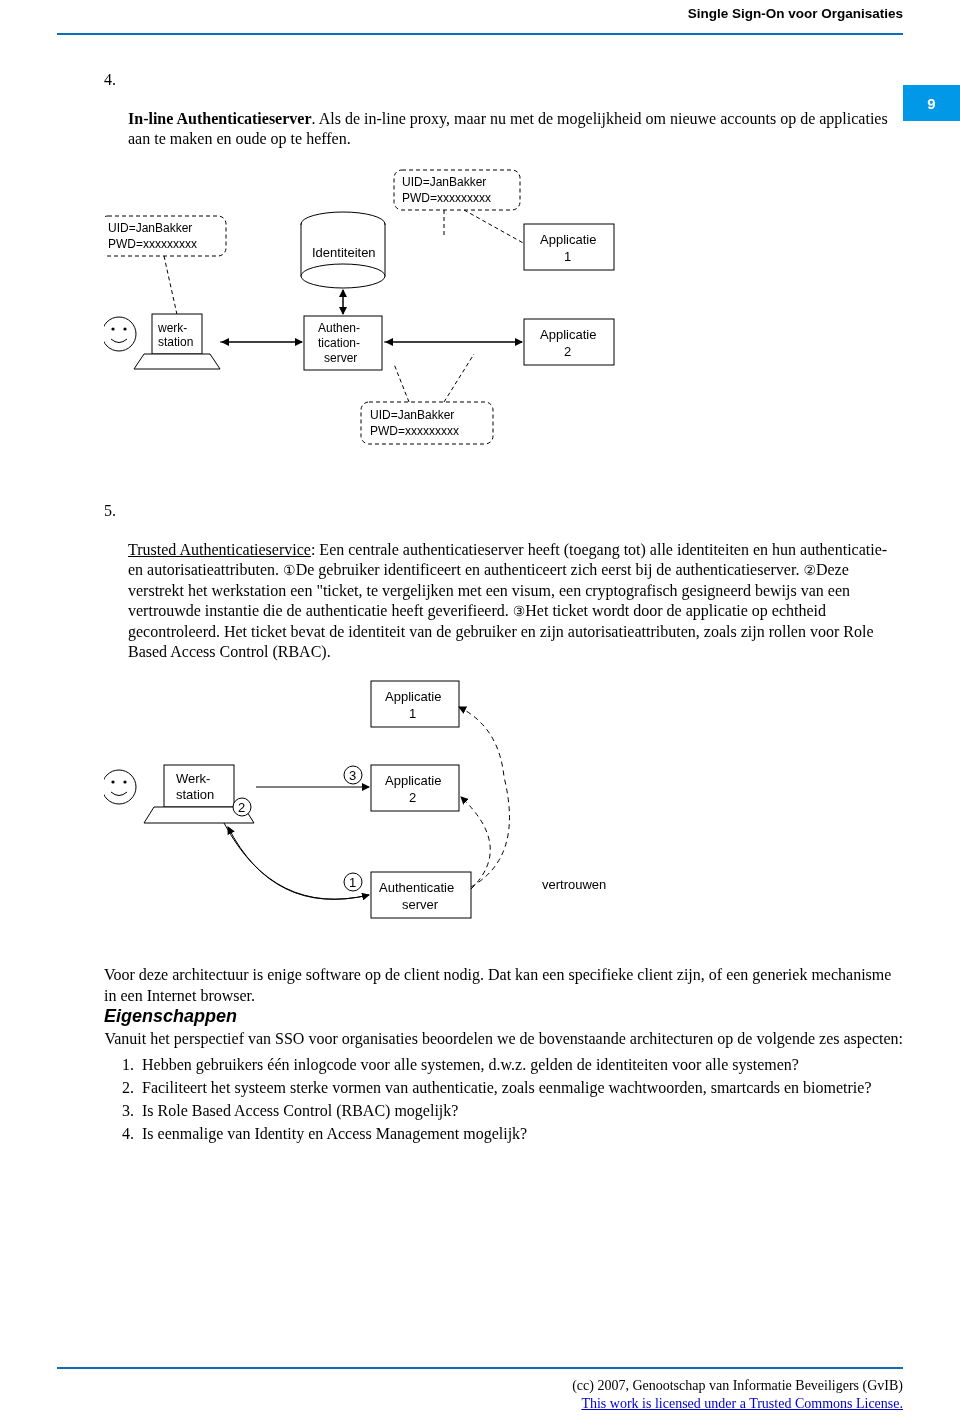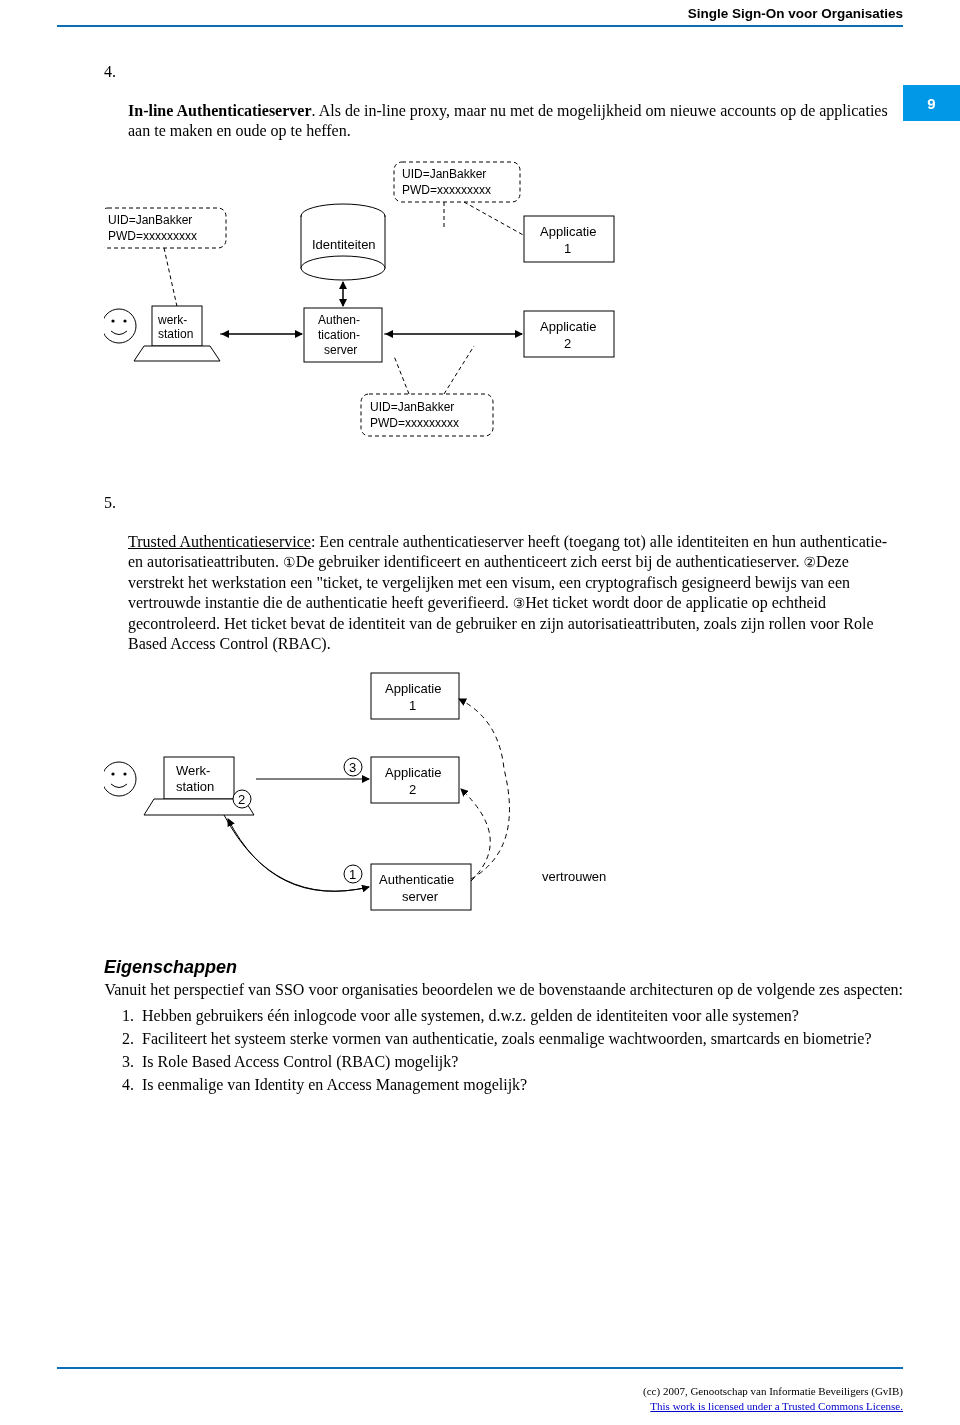--- a/index.html
+++ b/index.html
@@ -11,21 +11,21 @@
     background: #fff;
     color: #000;
     position: relative;
     min-height: 1425px;
   }
   .header-title {
     font-family: Arial, Helvetica, sans-serif;
     font-weight: bold;
     font-size: 13.5px;
     text-align: right;
-    padding: 6px 57px 4px 0;
+    padding: 6px 57px 12px 0;
   }
   .header-rule {
     height: 2px;
     background: #0d6eb8;
     margin: 0 57px 36px 57px;
   }
   .content {
     padding: 0 57px 120px 104px;
   }
   .numbered-para {
@@ -63,21 +63,21 @@
     bottom: 56px;
     left: 57px;
     right: 57px;
     height: 2px;
     background: #0d6eb8;
   }
   .footer-text {
     position: absolute;
     bottom: 12px;
     right: 57px;
-    font-size: 11px;
+    font-size: 14px;
     text-align: right;
     line-height: 1.3;
   }
   .footer-link {
     color: #0000cc;
     text-decoration: underline;
   }
   .circled { font-family: Arial, sans-serif; font-size: 14px; }
 </style>
 </head>
@@ -210,20 +210,21 @@
       <line x1="152" y1="110" x2="265" y2="110" stroke="#000" marker-end="url(#tri2)"></line>
 
       <path d="M120,146 Q170,240 265,218" fill="none" stroke="#000" marker-end="url(#tri2)"></path>
       <path d="M265,218 Q170,240 124,150" fill="none" stroke="#000" marker-end="url(#tri2)"></path>
 
       <path d="M367,210 Q420,180 400,100 Q395,50 355,30" fill="none" stroke="#000" stroke-dasharray="5 4" marker-end="url(#tri2)"></path>
       <path d="M367,212 Q410,170 357,120" fill="none" stroke="#000" stroke-dasharray="5 4" marker-end="url(#tri2)"></path>
     </svg>
   </div>
 
+  <p style="line-height:1.3;">Voor deze architectuur is enige software op de client nodig. Dat kan een specifieke client zijn, of een generiek mechanisme in een Internet browser.</p>
 
   <div class="eigenschappen-block">
     <div class="bold-italic ff-arial">Eigenschappen</div>
     <p style="line-height:1.3; margin-top:2px;text-align:right;">Vanuit het perspectief van SSO voor organisaties beoordelen we de bovenstaande architecturen op de volgende zes aspecten:</p>
     <ol class="ordered-list">
       <li>Hebben gebruikers één inlogcode voor alle systemen, d.w.z. gelden de identiteiten voor alle systemen?</li>
       <li>Faciliteert het systeem sterke vormen van authenticatie, zoals eenmalige wachtwoorden, smartcards en biometrie?</li>
       <li>Is Role Based Access Control (RBAC) mogelijk?</li>
       <li>Is eenmalige van Identity en Access Management mogelijk?</li>
     </ol>

